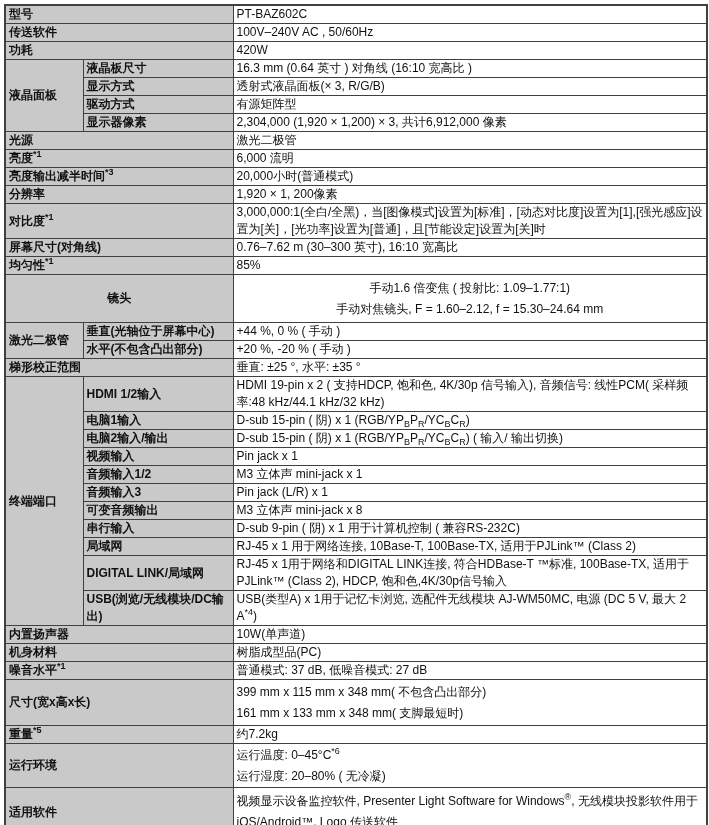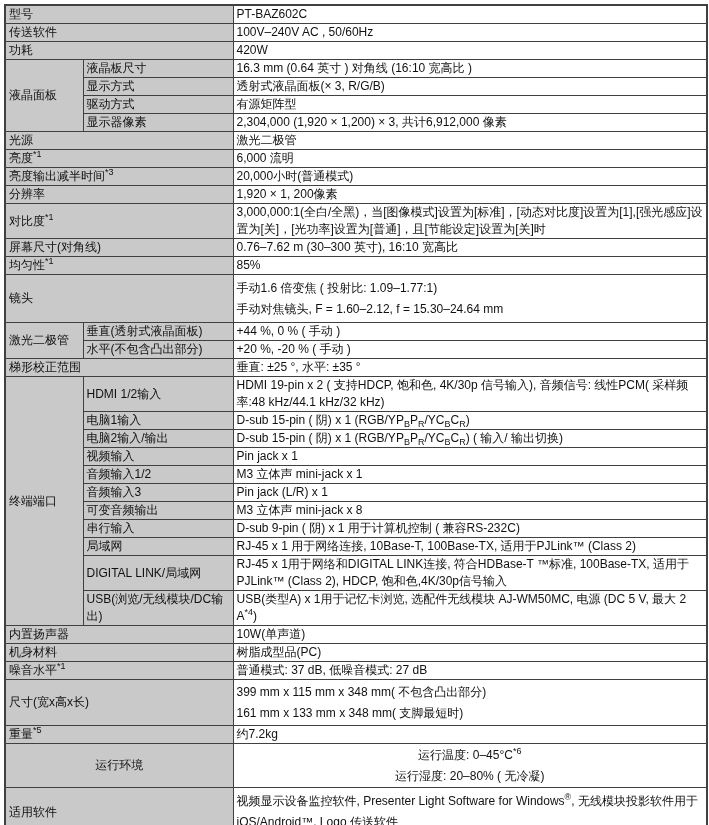--- a/index.html
+++ b/index.html
@@ -14,21 +14,21 @@
   table.spec{border-collapse:collapse;width:704px;table-layout:fixed;border:2px solid var(--border);}
   td{
     border:1px solid var(--border);
     font-size:12px;
     line-height:17px;
     padding:0 3px;
     vertical-align:middle;
     word-wrap:break-word;
     overflow-wrap:break-word;
   }
-  td.lbl{background:var(--label-bg);height:17px;}
+  td.lbl{background:var(--label-bg);height:17px;font-weight:bold;}
   td.val{background:var(--value-bg);height:17px;border-radius:7px;}
   sup{font-size:9px;line-height:0;vertical-align:super;}
   sub{font-size:9px;line-height:0;vertical-align:sub;}
   td.tall,.tall .line{line-height:21px;}
 </style>
 </head>
 <body>
 
 <div class="page">
   <table class="spec">
@@ -88,30 +88,30 @@
           <td class="val">3,000,000:1(全白/全黑)，当[图像模式]设置为[标准]，[动态对比度]设置为[1],[强光感应]设置为[关]，[光功率]设置为[普通]，且[节能设定]设置为[关]时</td>
         </tr>
         <tr>
           <td class="lbl" colspan="2">屏幕尺寸(对角线)</td>
           <td class="val">0.76–7.62 m (30–300 英寸), 16:10 宽高比</td>
         </tr>
         <tr>
           <td class="lbl" colspan="2">均匀性<sup>*1</sup></td>
           <td class="val">85%</td>
         </tr>
-        <tr style="height: 48px;">
+        <tr style="height: 48px; text-align: center;">
           <td class="lbl" colspan="2">镜头</td>
           <td class="val tall">
             <div class="line">手动1.6 倍变焦 ( 投射比: 1.09–1.77:1)</div>
             <div class="line">手动对焦镜头, F = 1.60–2.12, f = 15.30–24.64 mm</div>
           </td>
         </tr>
         <tr>
           <td class="lbl" rowspan="2">激光二极管</td>
-          <td class="lbl">垂直(透射式液晶面板)</td>
+          <td class="lbl">垂直(光轴位于屏幕中心)</td>
           <td class="val">+44 %, 0 % ( 手动 )</td>
         </tr>
         <tr>
           <td class="lbl">水平(不包含凸出部分)</td>
           <td class="val">+20 %, -20 % ( 手动 )</td>
         </tr>
         <tr>
           <td class="lbl" colspan="2">梯形校正范围</td>
           <td class="val">垂直: ±25 °, 水平: ±35 °</td>
         </tr>
@@ -176,21 +176,21 @@
           <td class="lbl" colspan="2">尺寸(宽x高x长)</td>
           <td class="val tall">
             <div class="line">399 mm x 115 mm x 348 mm( 不包含凸出部分)</div>
             <div class="line">161 mm x 133 mm x 348 mm( 支脚最短时)</div>
           </td>
         </tr>
         <tr>
           <td class="lbl" colspan="2">重量<sup>*5</sup></td>
           <td class="val">约7.2kg</td>
         </tr>
-        <tr style="height: 44px; text-align: center;">
+        <tr style="height: 44px;">
           <td class="lbl" colspan="2">运行环境</td>
           <td class="val tall">
             <div class="line">运行温度: 0–45°C<sup>*6</sup></div>
             <div class="line">运行湿度: 20–80% ( 无冷凝)</div>
           </td>
         </tr>
         <tr style="height: 50px;">
           <td class="lbl" colspan="2">适用软件</td>
           <td class="val tall">视频显示设备监控软件, Presenter Light Software for Windows<sup>®</sup>, 无线模块投影软件用于iOS/Android™, Logo 传送软件</td>
         </tr>

